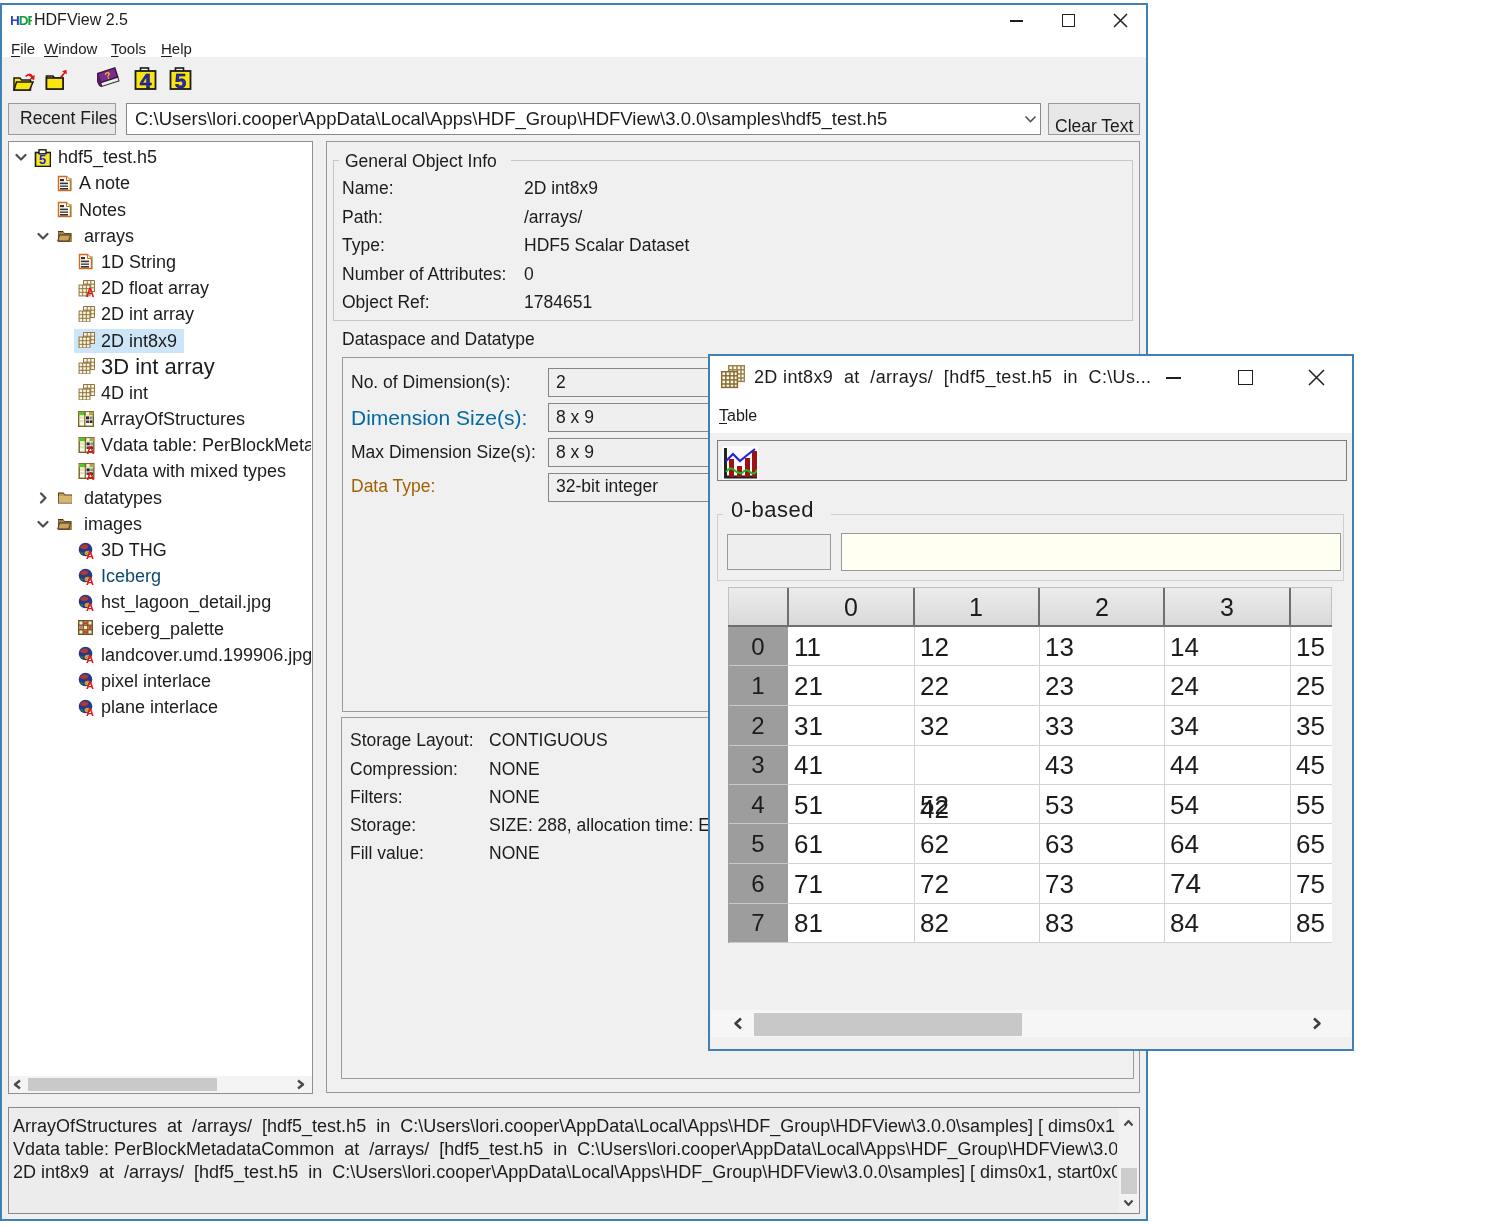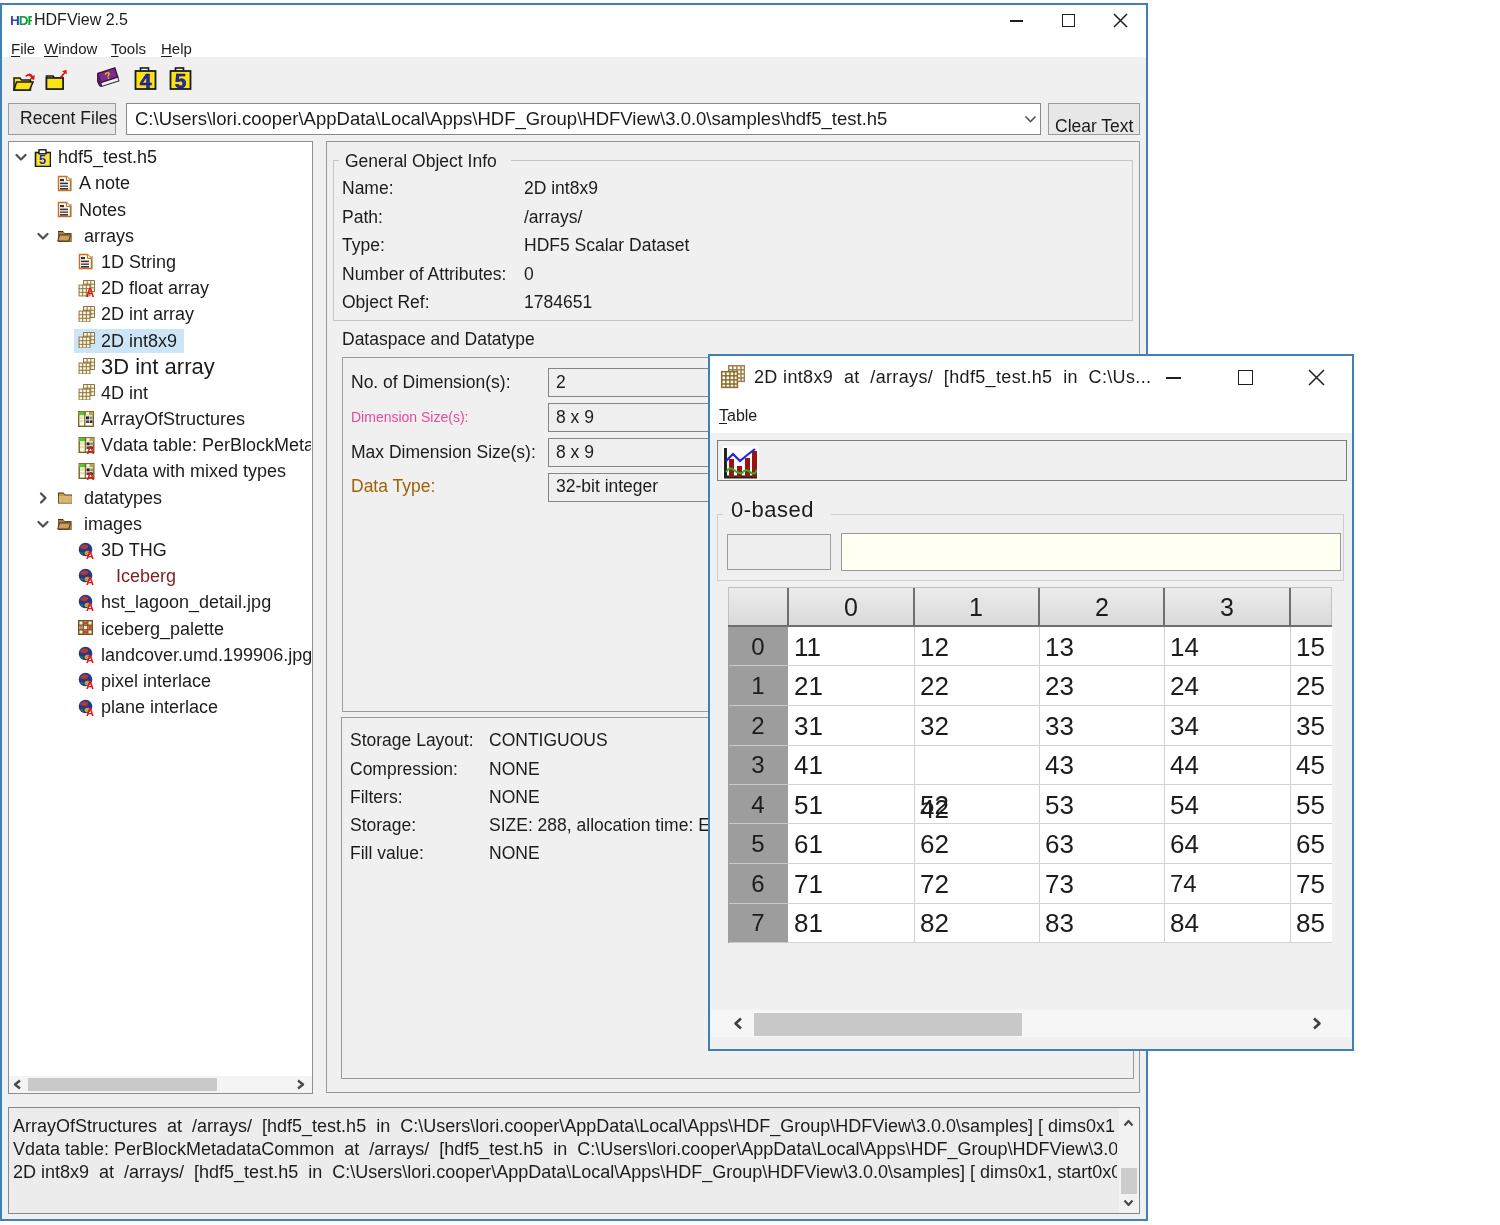--- a/index.html
+++ b/index.html
@@ -260,21 +260,21 @@
     <text x="16" y="16.5" font-size="11" font-weight="bold" fill="#e81414" text-anchor="end" font-family="Liberation Sans">A</text>
   </svg>
 <div style="position:absolute;left:101px;top:538px;font-size:18px;line-height:24px;color:#1c1c1c;white-space:pre;max-width:210px;overflow:hidden;">3D THG</div>
 <svg style="position:absolute;left:78px;top:568px;" width="16" height="17" viewBox="0 0 16 17">
     <circle cx="7.5" cy="7.5" r="6.8" fill="#23388f"></circle>
     <path d="M2 5 q3 -3.5 6 -2.5 q3 0.8 2 3 q-2 2.5 -5 1.5 q-3 -0.5 -3 -2z" fill="#b03a2e"></path>
     <path d="M8 9 q3.5 -1 4.5 1 q0.5 2 -2 3 q-3 0.8 -4 -1 q-0.5 -2 1.5 -3z" fill="#c8a23a"></path>
     <path d="M3 9.5 q2 0.5 2 2 q0 1.5 -1.5 1 q-1.5 -1 -0.5 -3z" fill="#2e7d32"></path>
     <text x="16" y="16.5" font-size="11" font-weight="bold" fill="#e81414" text-anchor="end" font-family="Liberation Sans">A</text>
   </svg>
-<div style="position:absolute;left:116px;top:564px;font-size:18px;line-height:24px;color:#7f1d1d;white-space:pre;max-width:210px;overflow:hidden;">Iceberg</div>
+<div style="position:absolute;left:101px;top:564px;font-size:18px;line-height:24px;color:#0c4a6e;white-space:pre;max-width:210px;overflow:hidden;">Iceberg</div>
 <svg style="position:absolute;left:78px;top:594px;" width="16" height="17" viewBox="0 0 16 17">
     <circle cx="7.5" cy="7.5" r="6.8" fill="#23388f"></circle>
     <path d="M2 5 q3 -3.5 6 -2.5 q3 0.8 2 3 q-2 2.5 -5 1.5 q-3 -0.5 -3 -2z" fill="#b03a2e"></path>
     <path d="M8 9 q3.5 -1 4.5 1 q0.5 2 -2 3 q-3 0.8 -4 -1 q-0.5 -2 1.5 -3z" fill="#c8a23a"></path>
     <path d="M3 9.5 q2 0.5 2 2 q0 1.5 -1.5 1 q-1.5 -1 -0.5 -3z" fill="#2e7d32"></path>
     <text x="16" y="16.5" font-size="11" font-weight="bold" fill="#e81414" text-anchor="end" font-family="Liberation Sans">A</text>
   </svg>
 <div style="position:absolute;left:101px;top:590px;font-size:18px;line-height:24px;color:#1c1c1c;white-space:pre;max-width:210px;overflow:hidden;">hst_lagoon_detail.jpg</div>
 <svg style="position:absolute;left:78px;top:620px;" width="15" height="15" viewBox="0 0 15 15">
     <rect x="0.7" y="0.7" width="13.6" height="13.6" fill="#f3ead0" stroke="#6f541c" stroke-width="1.4"></rect>
@@ -332,21 +332,21 @@
 <div style="position:absolute;left:524px;top:234px;font-size:17.5px;line-height:23.5px;color:#1c1c1c;white-space:pre;">HDF5 Scalar Dataset</div>
 <div style="position:absolute;left:342px;top:263px;font-size:17.5px;line-height:23.5px;color:#1c1c1c;white-space:pre;">Number of Attributes:</div>
 <div style="position:absolute;left:524px;top:263px;font-size:17.5px;line-height:23.5px;color:#1c1c1c;white-space:pre;">0</div>
 <div style="position:absolute;left:342px;top:291px;font-size:17.5px;line-height:23.5px;color:#1c1c1c;white-space:pre;">Object Ref:</div>
 <div style="position:absolute;left:524px;top:291px;font-size:17.5px;line-height:23.5px;color:#1c1c1c;white-space:pre;">1784651</div>
 <div style="position:absolute;left:342px;top:328px;font-size:17.5px;line-height:23.5px;color:#1c1c1c;white-space:pre;">Dataspace and Datatype</div>
 <div style="position:absolute;left:342px;top:357px;width:792px;height:355px;background:#f0f0f0;border:1px solid #9a9a9a;"></div>
 <div style="position:absolute;left:351px;top:371px;font-size:17.5px;line-height:23.5px;color:#1c1c1c;white-space:pre;">No. of Dimension(s):</div>
 <div style="position:absolute;left:548px;top:368px;width:562px;height:29px;background:#efefef;border:1px solid #858585;"></div>
 <div style="position:absolute;left:556px;top:371px;font-size:17.5px;line-height:23.5px;color:#1c1c1c;white-space:pre;">2</div>
-<div style="position:absolute;left:351px;top:406px;font-size:14px;line-height:23.5px;color:#ec4899;white-space:pre;">Dimension Size(s):</div>
+<div style="position:absolute;left:351px;top:406px;font-size:21px;line-height:23.5px;color:#0369a1;white-space:pre;">Dimension Size(s):</div>
 <div style="position:absolute;left:548px;top:403px;width:562px;height:29px;background:#efefef;border:1px solid #858585;"></div>
 <div style="position:absolute;left:556px;top:406px;font-size:17.5px;line-height:23.5px;color:#1c1c1c;white-space:pre;">8 x 9</div>
 <div style="position:absolute;left:351px;top:441px;font-size:17.5px;line-height:23.5px;color:#1c1c1c;white-space:pre;">Max Dimension Size(s):</div>
 <div style="position:absolute;left:548px;top:438px;width:562px;height:29px;background:#efefef;border:1px solid #858585;"></div>
 <div style="position:absolute;left:556px;top:441px;font-size:17.5px;line-height:23.5px;color:#1c1c1c;white-space:pre;">8 x 9</div>
 <div style="position:absolute;left:351px;top:475px;font-size:17.5px;line-height:23.5px;color:#a16207;white-space:pre;">Data Type:</div>
 <div style="position:absolute;left:548px;top:473px;width:562px;height:29px;background:#efefef;border:1px solid #858585;"></div>
 <div style="position:absolute;left:556px;top:475px;font-size:17.5px;line-height:23.5px;color:#1c1c1c;white-space:pre;">32-bit integer</div>
 <div style="position:absolute;left:341px;top:717px;width:793px;height:362px;background:#f0f0f0;border:1px solid #9a9a9a;"></div>
 <div style="position:absolute;left:350px;top:729px;font-size:17.5px;line-height:23.5px;color:#1c1c1c;white-space:pre;">Storage Layout:</div>
@@ -486,21 +486,21 @@
 <div style="position:absolute;left:920px;top:828px;font-size:26px;line-height:32px;color:#1c1c1c;white-space:pre;z-index:50;">62</div>
 <div style="position:absolute;left:1045px;top:828px;font-size:26px;line-height:32px;color:#1c1c1c;white-space:pre;z-index:50;">63</div>
 <div style="position:absolute;left:1170px;top:828px;font-size:26px;line-height:32px;color:#1c1c1c;white-space:pre;z-index:50;">64</div>
 <div style="position:absolute;left:1296px;top:828px;font-size:26px;line-height:32px;color:#1c1c1c;white-space:pre;z-index:50;">65</div>
 <div style="position:absolute;left:728px;top:869px;font-size:24px;line-height:30px;color:#1c1c1c;white-space:pre;z-index:50;"><center style="width:60px">6</center></div>
 <div style="position:absolute;left:729px;top:903px;width:59px;height:1px;background:#c9c9c9;z-index:50;"></div>
 <div style="position:absolute;left:788px;top:903px;width:544px;height:1px;background:#d2d2d2;z-index:50;"></div>
 <div style="position:absolute;left:794px;top:868px;font-size:26px;line-height:32px;color:#1c1c1c;white-space:pre;z-index:50;">71</div>
 <div style="position:absolute;left:920px;top:868px;font-size:26px;line-height:32px;color:#1c1c1c;white-space:pre;z-index:50;">72</div>
 <div style="position:absolute;left:1045px;top:868px;font-size:26px;line-height:32px;color:#1c1c1c;white-space:pre;z-index:50;">73</div>
-<div style="position:absolute;left:1170px;top:868px;font-size:24px;line-height:32px;color:#1c1c1c;white-space:pre;z-index:50;text-align:center;">74</div>
+<div style="position:absolute;left:1170px;top:868px;font-size:28px;line-height:32px;color:#1c1c1c;white-space:pre;z-index:50;text-align:center;">74</div>
 <div style="position:absolute;left:1296px;top:868px;font-size:26px;line-height:32px;color:#1c1c1c;white-space:pre;z-index:50;">75</div>
 <div style="position:absolute;left:728px;top:908px;font-size:24px;line-height:30px;color:#1c1c1c;white-space:pre;z-index:50;"><center style="width:60px">7</center></div>
 <div style="position:absolute;left:729px;top:942px;width:59px;height:1px;background:#c9c9c9;z-index:50;"></div>
 <div style="position:absolute;left:788px;top:942px;width:544px;height:1px;background:#d2d2d2;z-index:50;"></div>
 <div style="position:absolute;left:794px;top:907px;font-size:26px;line-height:32px;color:#1c1c1c;white-space:pre;z-index:50;">81</div>
 <div style="position:absolute;left:920px;top:907px;font-size:26px;line-height:32px;color:#1c1c1c;white-space:pre;z-index:50;">82</div>
 <div style="position:absolute;left:1045px;top:907px;font-size:26px;line-height:32px;color:#1c1c1c;white-space:pre;z-index:50;">83</div>
 <div style="position:absolute;left:1170px;top:907px;font-size:26px;line-height:32px;color:#1c1c1c;white-space:pre;z-index:50;">84</div>
 <div style="position:absolute;left:1296px;top:907px;font-size:26px;line-height:32px;color:#1c1c1c;white-space:pre;z-index:50;">85</div>
 <div style="position:absolute;left:914px;top:627px;width:1px;height:316px;background:#d2d2d2;z-index:50;"></div>

